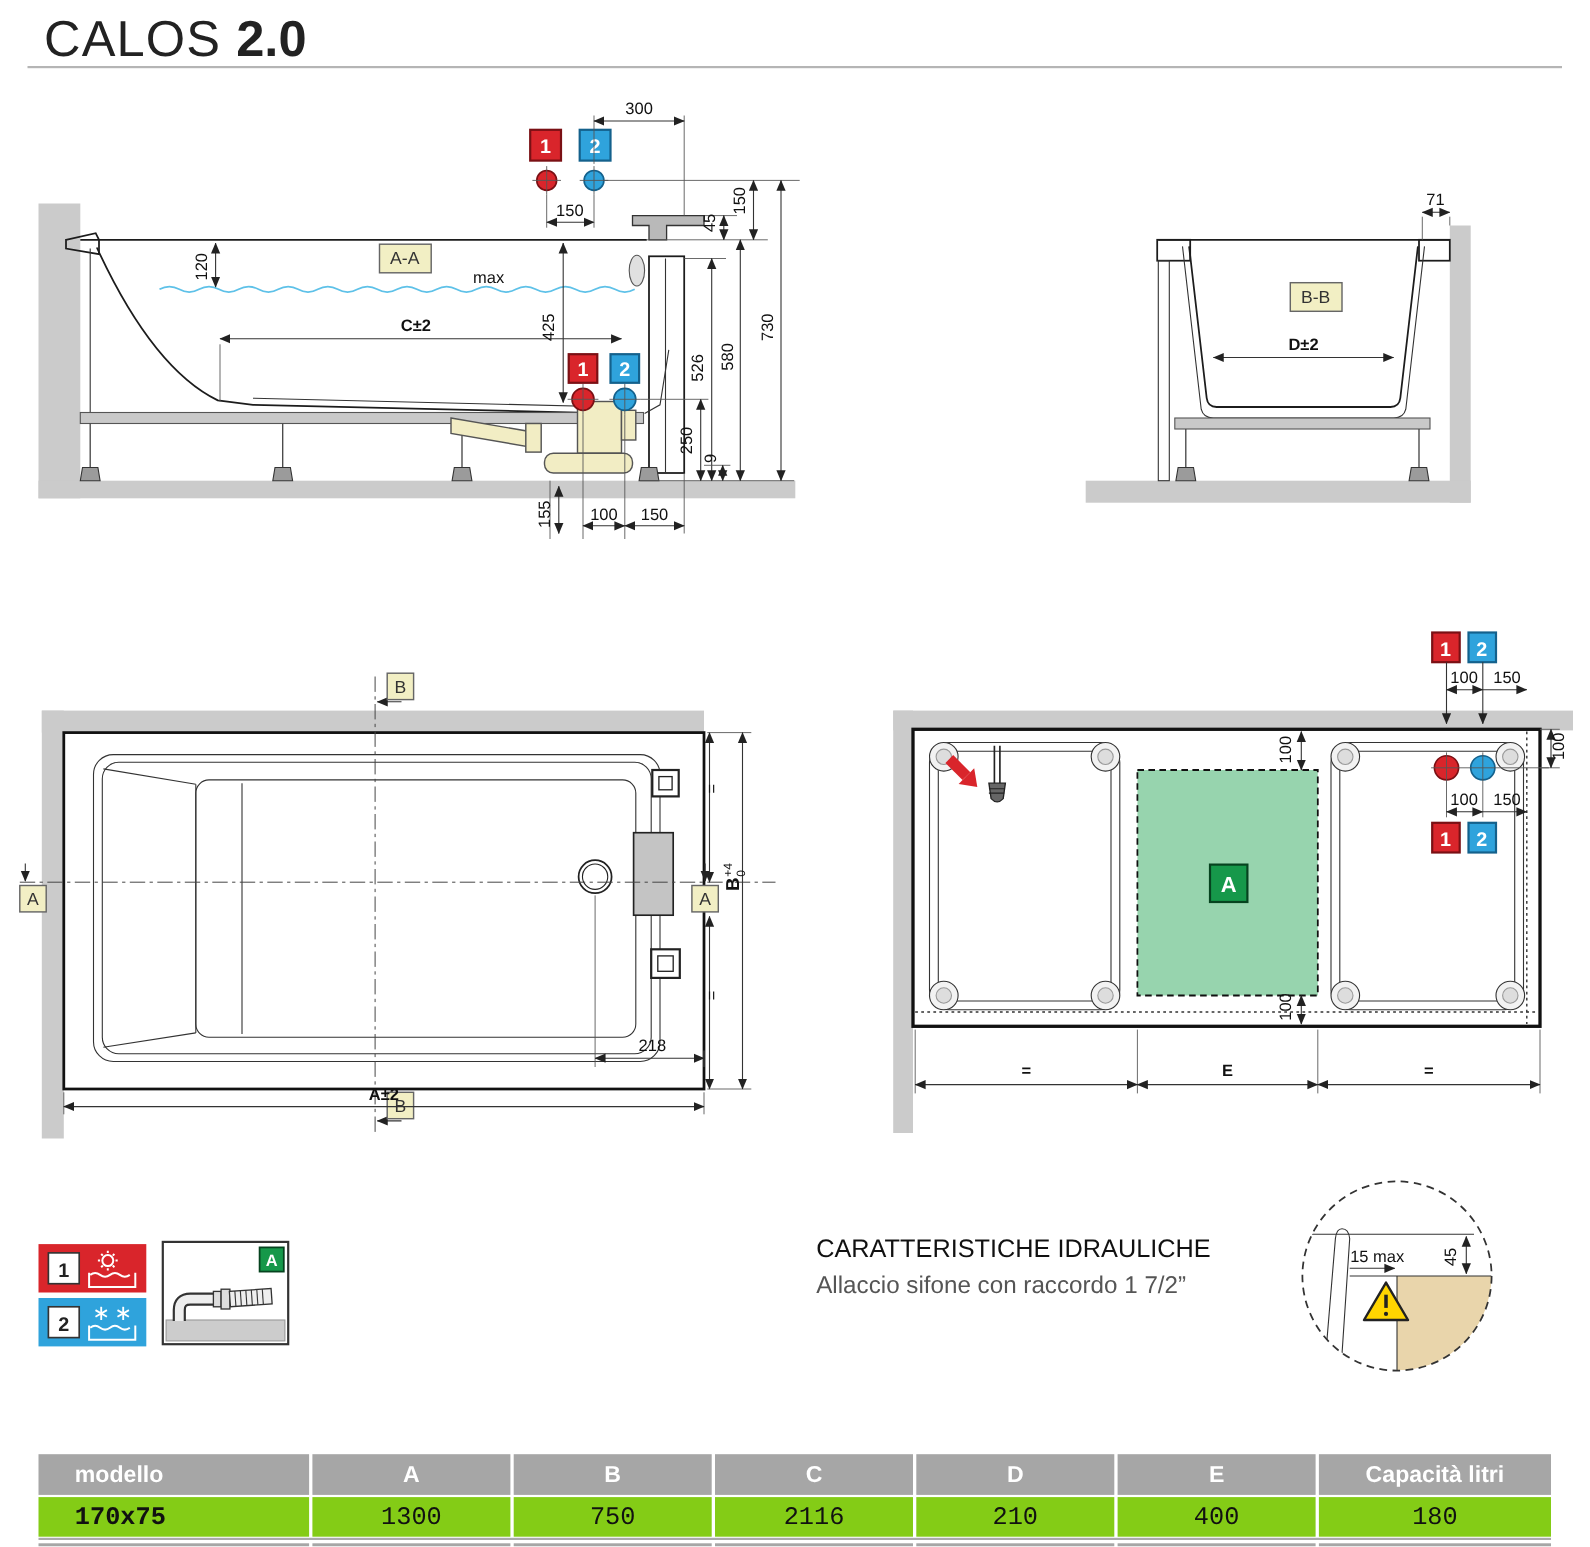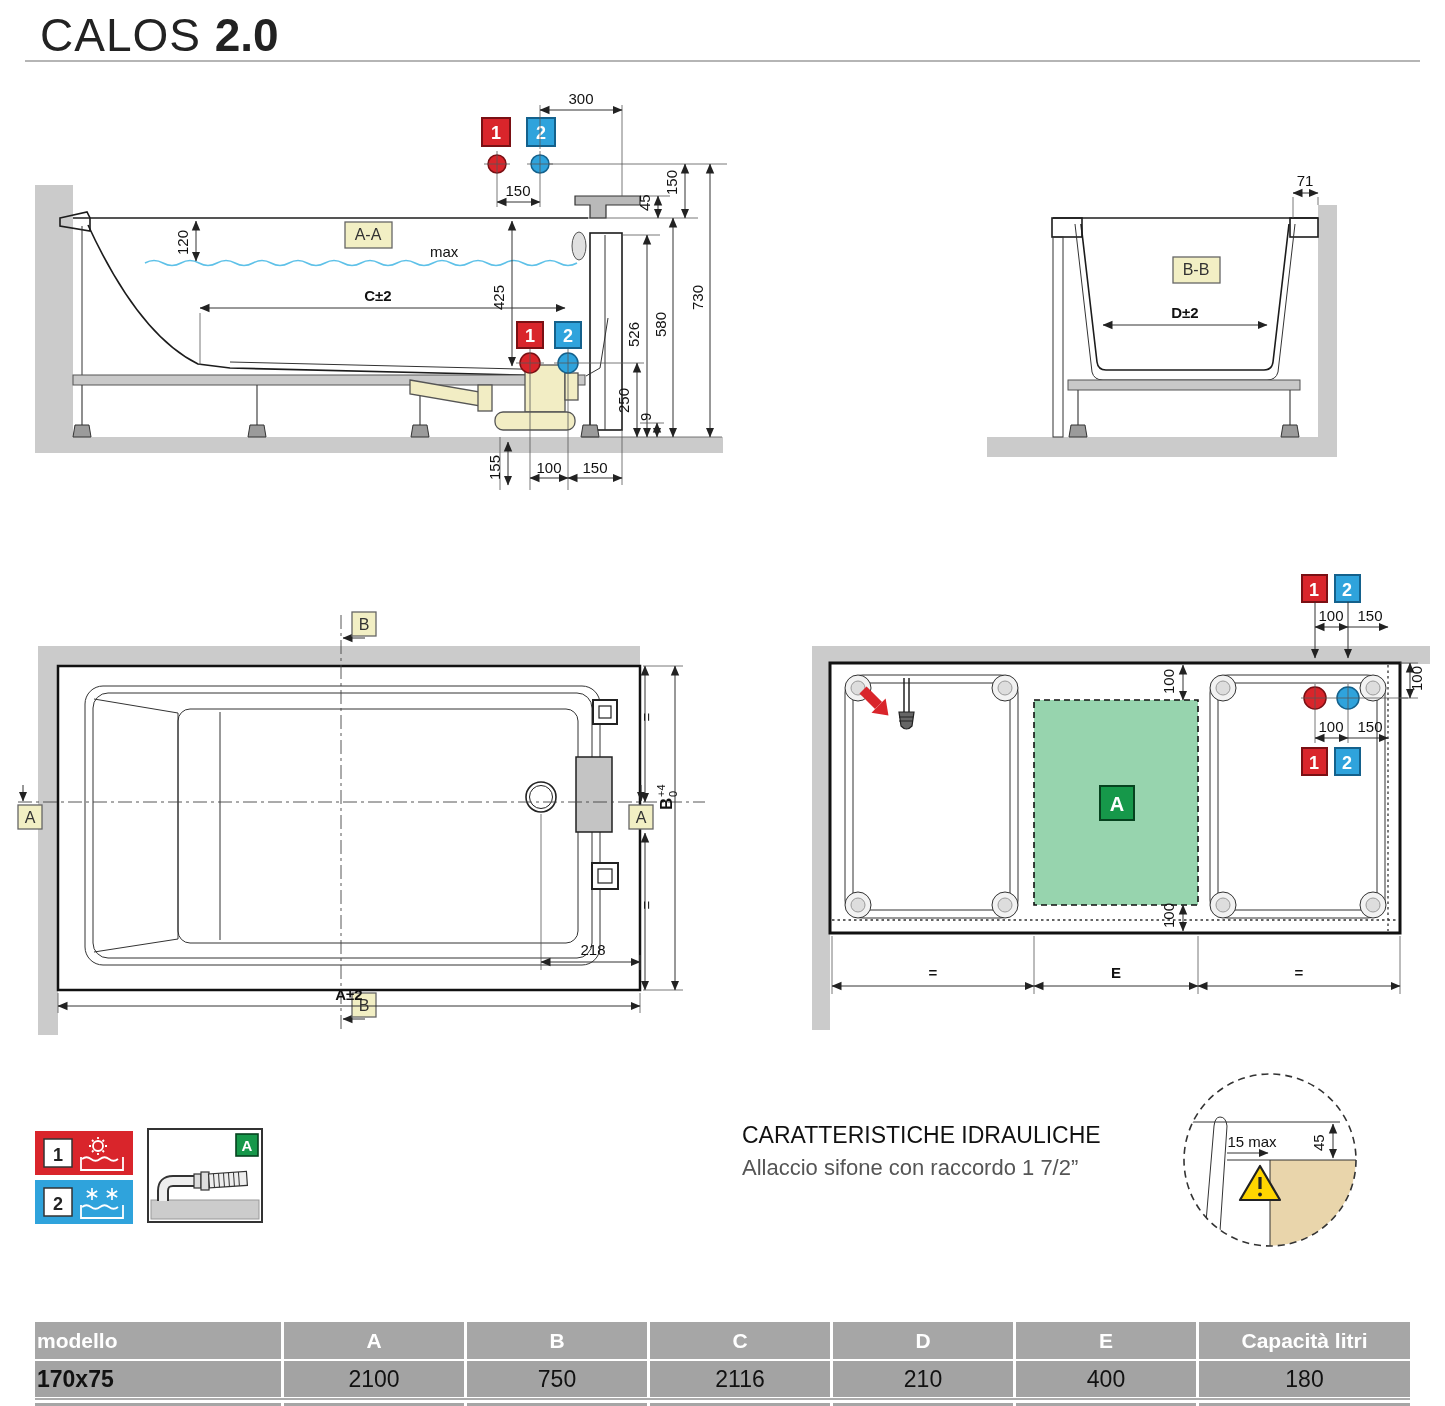--- a/index.html
+++ b/index.html
@@ -22,22 +22,22 @@
   .beige{fill:#f2efc4;stroke:#666;stroke-width:1.3;}
   .lbl{font-size:16px;fill:#333;}
   .mbox-r{fill:#d9252b;stroke:#7a1014;stroke-width:2;}
   .mbox-b{fill:#2fa3dc;stroke:#14618c;stroke-width:2;}
   .mnum{font-size:18px;font-weight:bold;fill:#fff;}
   .hydr-title{font-size:23px;font-weight:normal;color:#111;margin:0;}
   .hydr-sub{font-size:22px;color:#555;margin:6px 0 0 0;}
   .trow{display:flex;gap:3px;}
   .tc{display:flex;align-items:center;justify-content:center;}
   .th{background:#a6a6a6;color:#fff;font-weight:bold;font-size:21px;height:37px;}
-  .tv{background:#a3a3a3;color:#111;font-family:Liberation Sans, sans-serif;font-size:23px;height:36px;}
-  .tleft{justify-content:flex-start;padding-left:2px;box-sizing:border-box;}
+  .tv{background:#84cc16;color:#111;font-family:Liberation Mono, monospace;font-size:23px;height:36px;}
+  .tleft{justify-content:flex-start;padding-left:33px;box-sizing:border-box;}
 </style>
 </head>
 <body>
 
 <div class="page">
 
   <div class="abs brand" style="left:40px;top:8px;"><span>CALOS</span> <b>2.0</b></div>
   <div class="abs hline" style="left:25px;top:60px;width:1395px;"></div>
 
   <svg class="abs" style="left:30px;top:85px;" width="715" height="420" viewBox="0 0 715 420">
@@ -483,21 +483,21 @@
       <div class="tc th tleft" style="width:246px">modello</div>
       <div class="tc th" style="width:180px">A</div>
       <div class="tc th" style="width:180px">B</div>
       <div class="tc th" style="width:180px">C</div>
       <div class="tc th" style="width:180px">D</div>
       <div class="tc th" style="width:180px">E</div>
       <div class="tc th" style="width:211px">Capacità litri</div>
     </div>
     <div class="trow" style="margin-top:2px;">
       <div class="tc tv tleft" style="width:246px;font-weight:bold">170x75</div>
-      <div class="tc tv" style="width:180px">2100</div>
+      <div class="tc tv" style="width:180px">1300</div>
       <div class="tc tv" style="width:180px">750</div>
       <div class="tc tv" style="width:180px">2116</div>
       <div class="tc tv" style="width:180px">210</div>
       <div class="tc tv" style="width:180px">400</div>
       <div class="tc tv" style="width:211px">180</div>
     </div>
     <div style="height:2px;background:#aaa;margin-top:1px;"></div>
     <div class="trow" style="margin-top:3px;">
       <div class="th" style="width:246px;height:10px;"></div>
       <div class="th" style="width:180px;height:10px;"></div>

